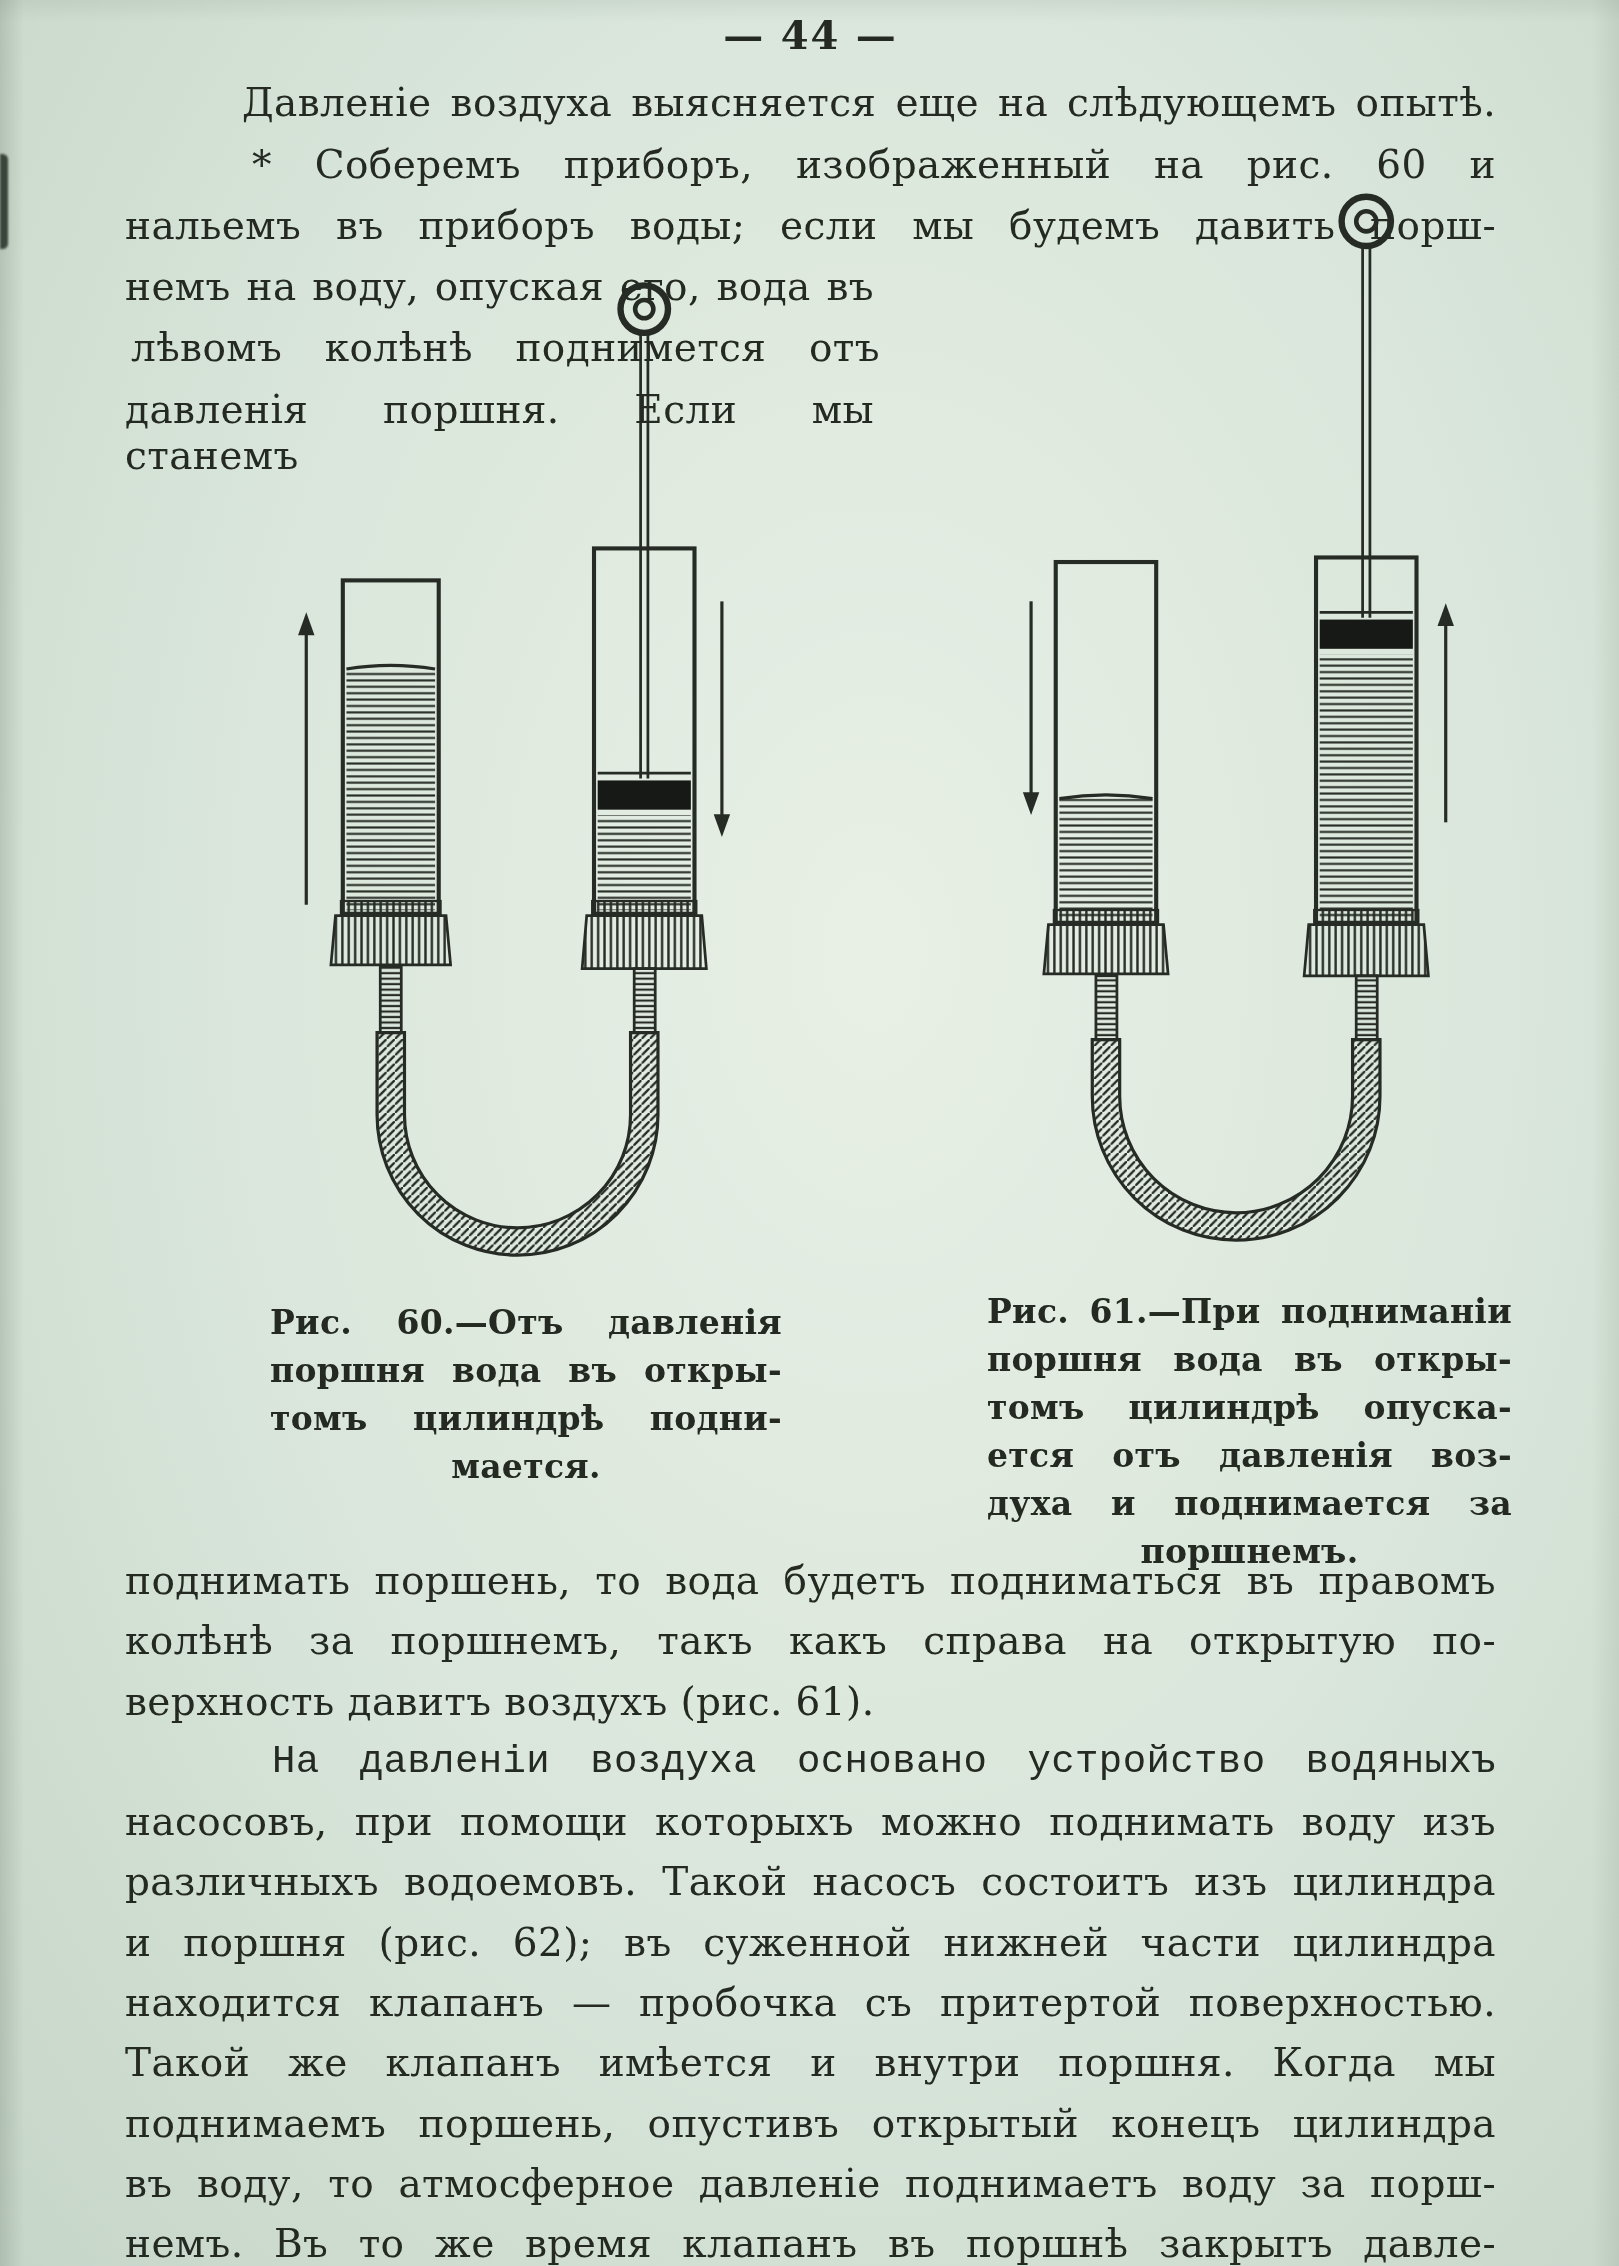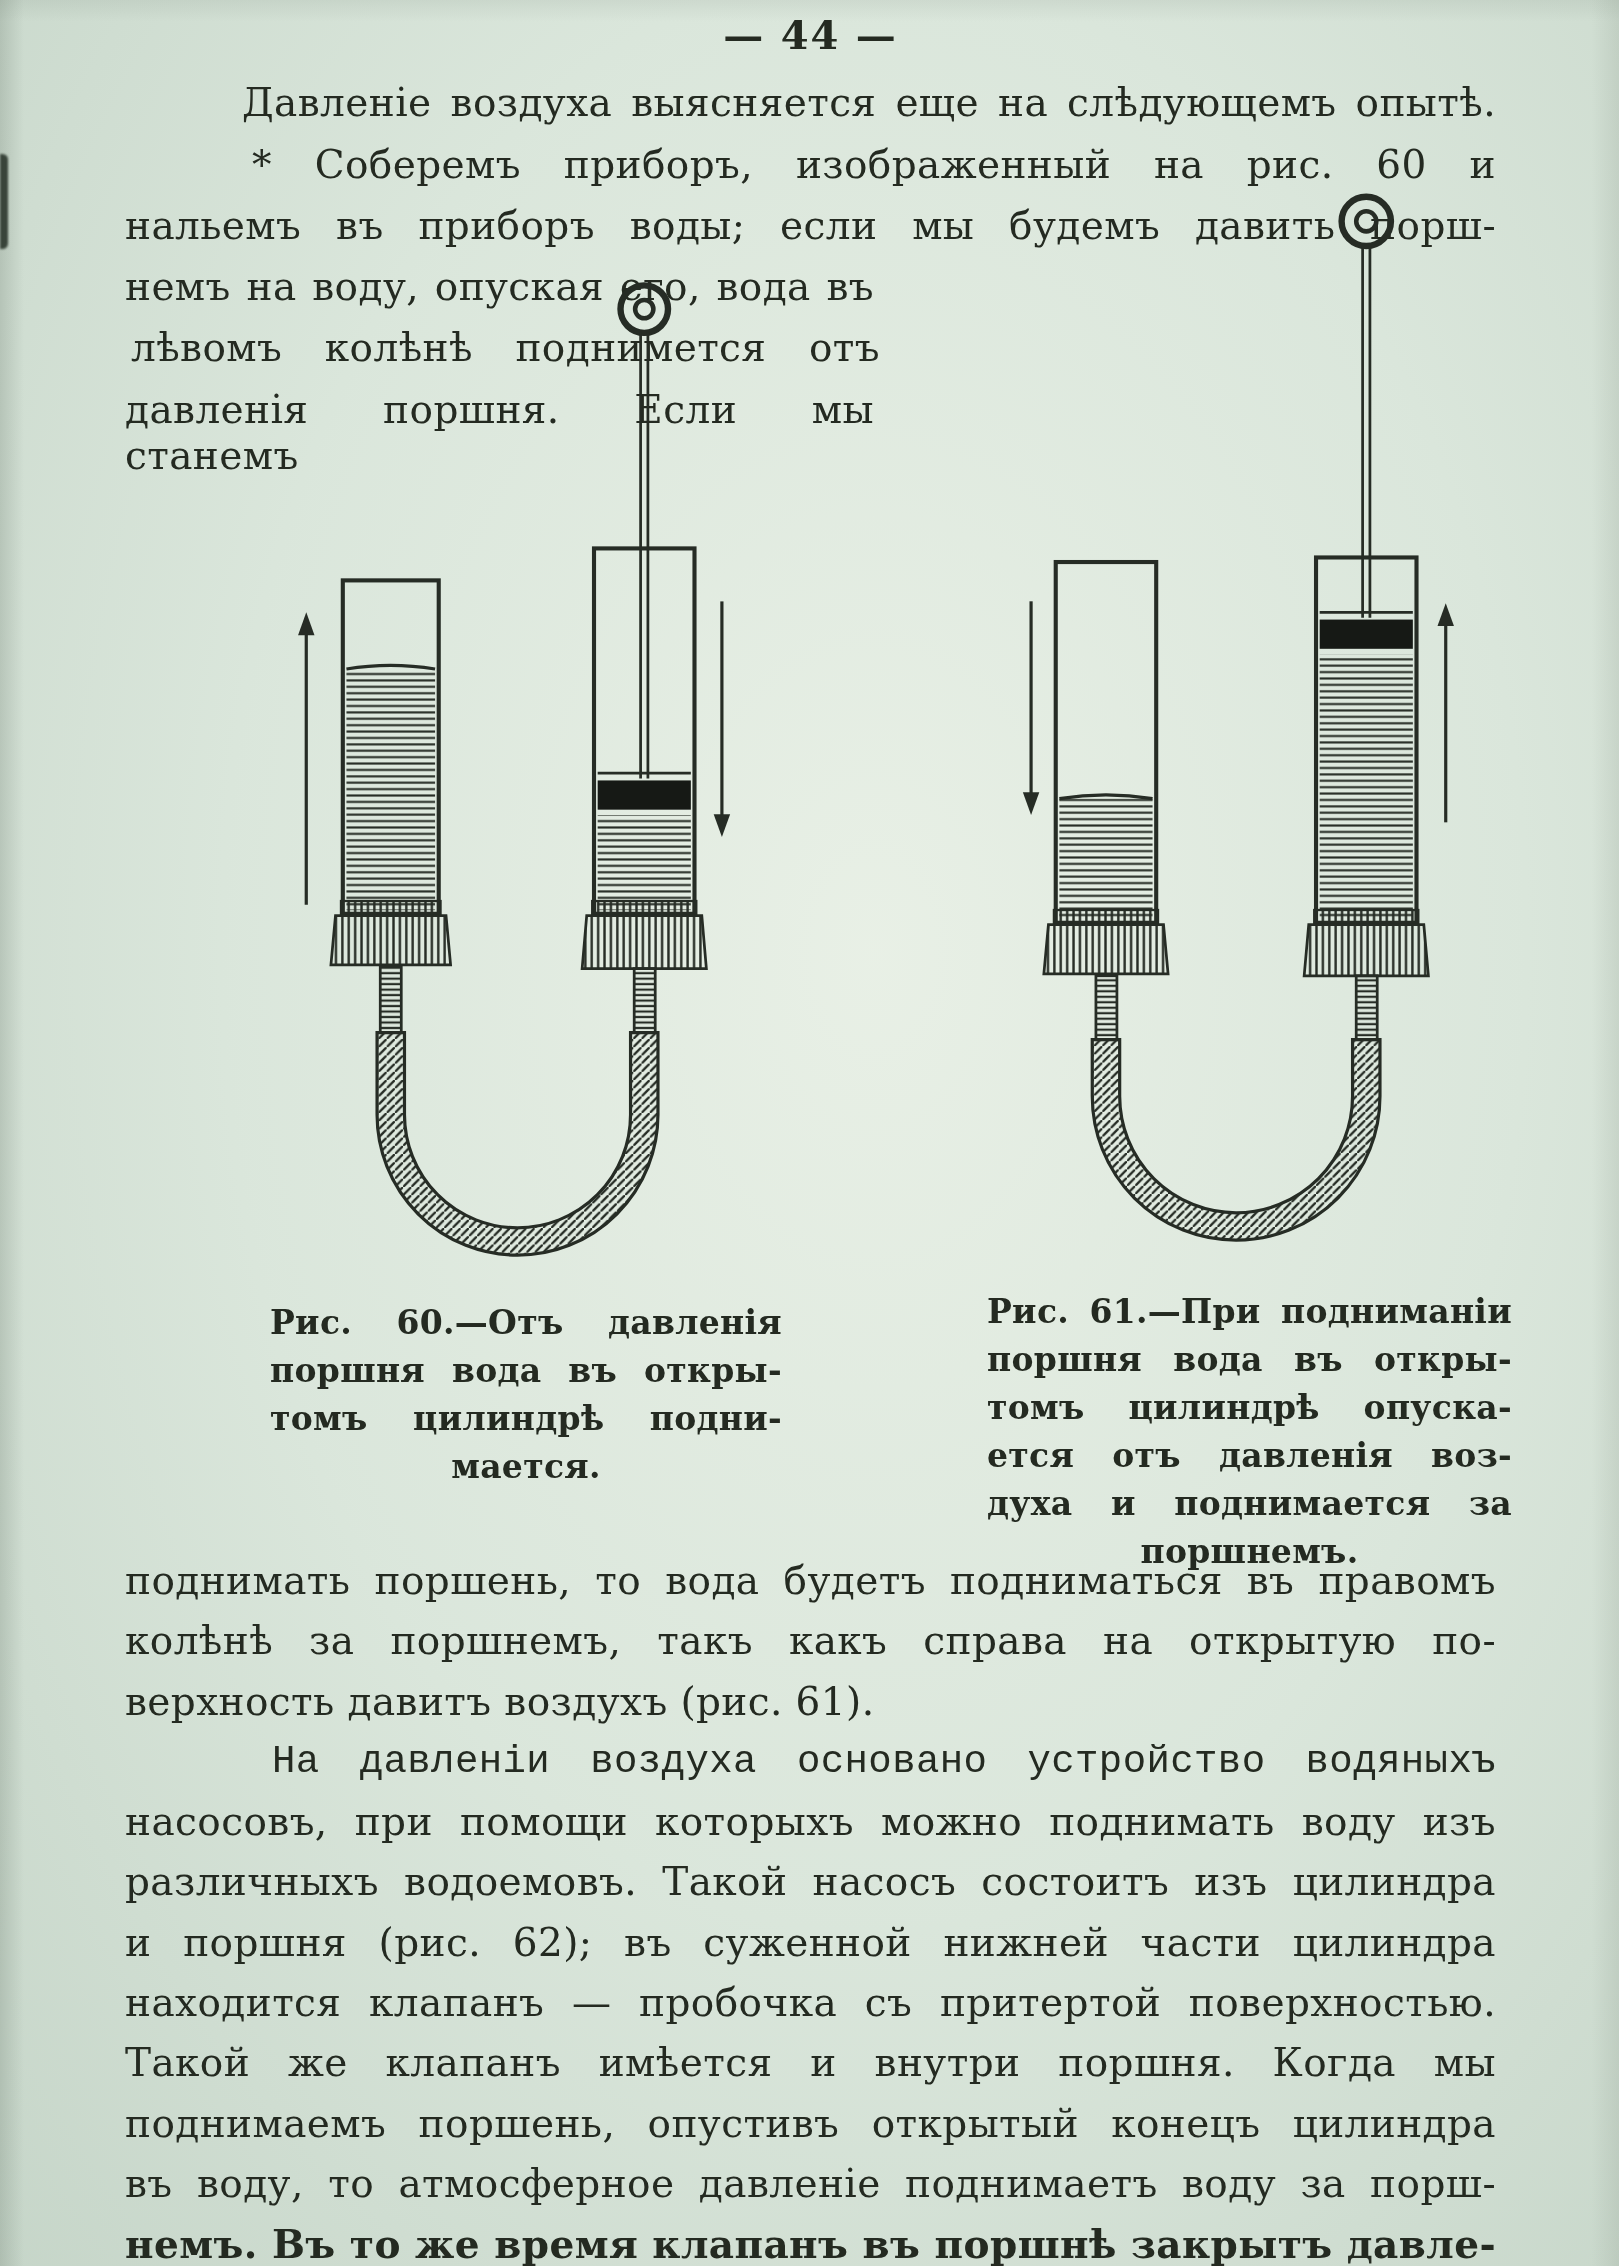--- a/index.html
+++ b/index.html
@@ -171,15 +171,15 @@
   <div class="tl jl" style="top:1618px;">колѣнѣ за поршнемъ, такъ какъ справа на открытую по-</div>
   <div class="tl" style="top:1679px;">верхность давитъ воздухъ (рис. 61).</div>
   <div class="tl jl" style="top:1739px;text-indent:147px;font-family:Liberation Mono, monospace;">На давленіи воздуха основано устройство водяныхъ</div>
   <div class="tl jl" style="top:1799px;">насосовъ, при помощи которыхъ можно поднимать воду изъ</div>
   <div class="tl jl" style="top:1859px;">различныхъ водоемовъ. Такой насосъ состоитъ изъ цилиндра</div>
   <div class="tl jl" style="top:1920px;">и поршня (рис. 62); въ суженной нижней части цилиндра</div>
   <div class="tl jl" style="top:1980px;">находится клапанъ — пробочка съ притертой поверхностью.</div>
   <div class="tl jl" style="top:2040px;">Такой же клапанъ имѣется и внутри поршня. Когда мы</div>
   <div class="tl jl" style="top:2101px;">поднимаемъ поршень, опустивъ открытый конецъ цилиндра</div>
   <div class="tl jl" style="top:2161px;">въ воду, то атмосферное давленіе поднимаетъ воду за порш-</div>
-  <div class="tl jl" style="top:2221px;font-weight:bold;">немъ. Въ то же время клапанъ въ поршнѣ закрытъ давле-</div>
+  <div class="tl jl" style="top:2221px;">немъ. Въ то же время клапанъ въ поршнѣ закрытъ давле-</div>
 </div>
 
 
 </body></html>

